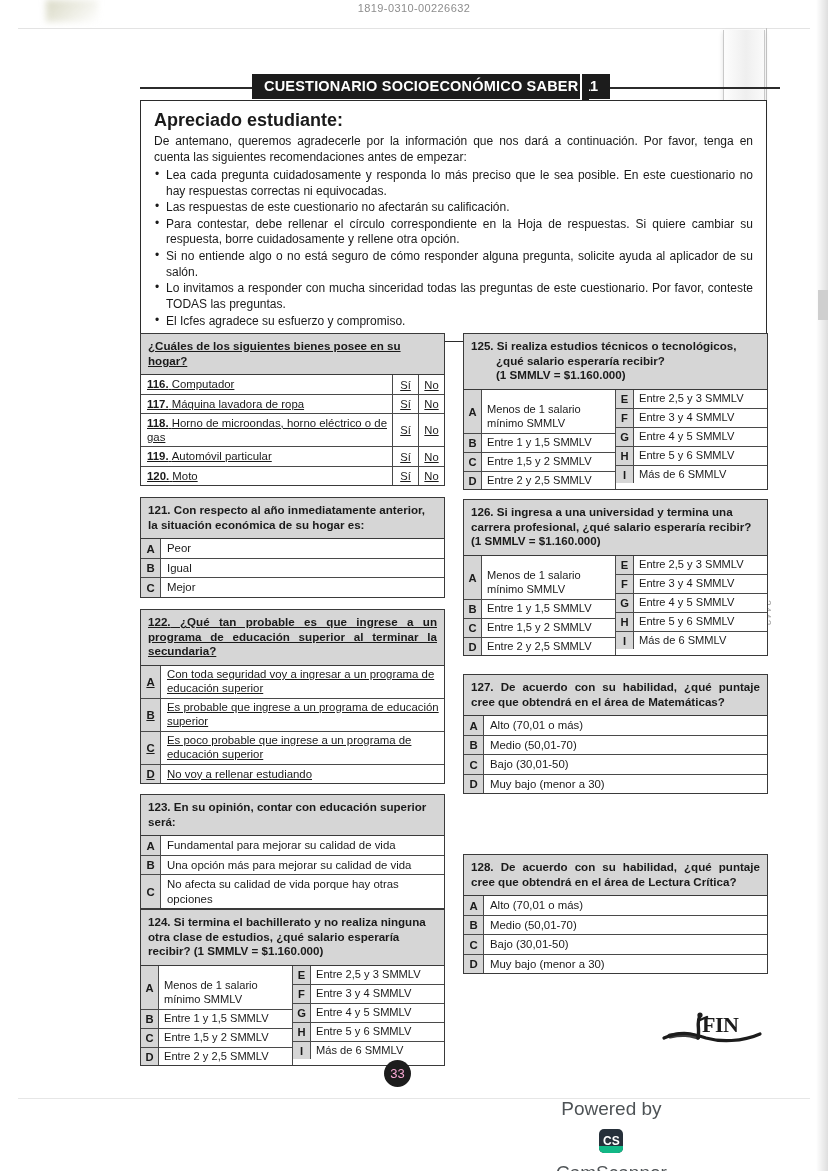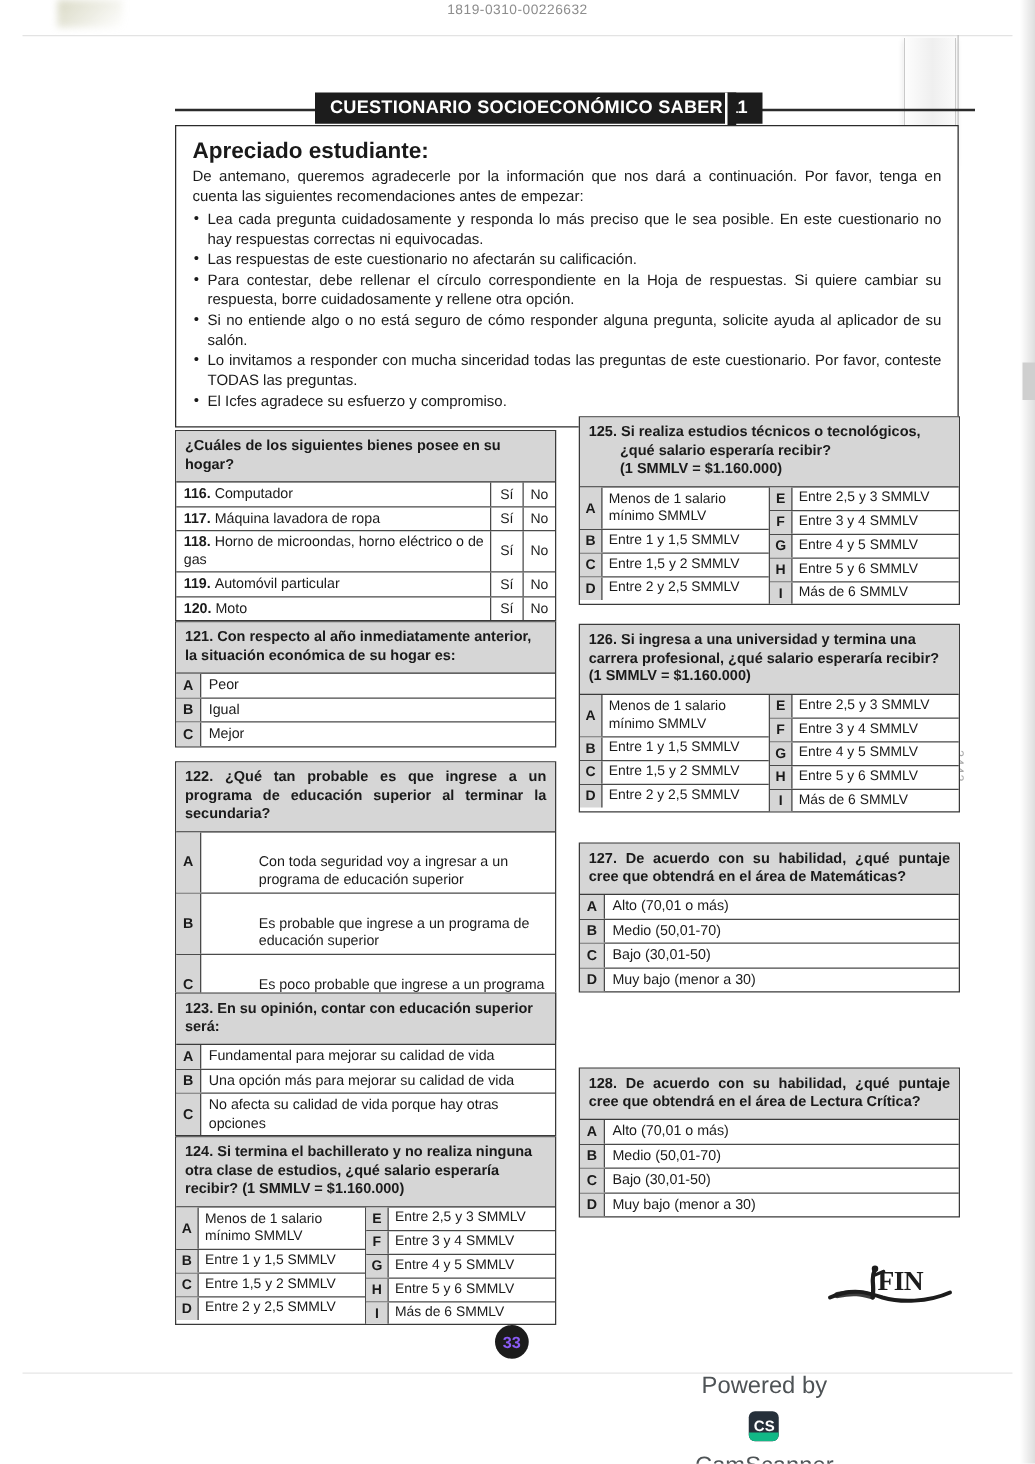--- a/index.html
+++ b/index.html
@@ -129,21 +129,21 @@
     background:#d6d6d6;
     font-size:11.4px; font-weight:bold;
     display:flex; align-items:center; justify-content:center;
     border-right:1px solid #4a4a4a;
   }
   .opt .txt {
     flex:1; padding:2px 5px 2px 6px;
     font-size:11.4px; line-height:1.27;
     display:flex; align-items:center;
   }
-  .opt .txt.two { line-height:1.22; display:block; padding-top:18px; padding-bottom:2px;margin-left:40px; }
+  .opt .txt.two { line-height:1.22; display:block; padding-top:2px; padding-bottom:2px; }
 
   
   .ynrow {
     display:flex; align-items:stretch;
     border-bottom:1px solid #4a4a4a; min-height:18px;
   }
   .ynrow:last-child { border-bottom:none; }
   .ynrow .qn {
     flex:1; padding:2px 4px 2px 6px; font-size:11.4px; line-height:1.25;
     display:flex; align-items:center;
@@ -170,28 +170,28 @@
     width:18px; flex:0 0 18px; background:#d6d6d6;
     font-size:11.2px; font-weight:bold;
     display:flex; align-items:center; justify-content:center;
     border-right:1px solid #4a4a4a;
   }
   .srow .txt {
     flex:1; padding:2px 3px 2px 5px; font-size:11.1px;
     line-height:1.25; display:flex; align-items:center;
   }
   .srow.tall { min-height:34px; }
-  .srow.tall .txt { display:block; padding-top:3px; }
+  .srow.tall .txt { display:block; padding-top:13px; }
 
   
   .page-badge {
-    position:absolute; top:1060px; left:396px;
+    position:absolute; top:1060px; left:384px;
     width:27px; height:27px; border-radius:50%;
-    background:#1c1c1c; color:#8b5cf6;
-    font-size:13px; font-weight:bold;
+    background:#1c1c1c; color:#f9a8d4;
+    font-size:13px; font-weight:normal;
     display:flex; align-items:center; justify-content:center;
   }
   .fin {
     position:absolute; top:1008px; left:660px;
     width:110px; height:44px;
   }
   .fin-text {
     position:absolute; left:42px; top:4px;
     font-size:22px; font-weight:bold; color:#1c1c1c;
     letter-spacing:-.5px; font-family:"Liberation Serif",serif;
@@ -239,21 +239,21 @@
   <ul>
     <li>Lea cada pregunta cuidadosamente y responda lo más preciso que le sea posible. En este cuestionario no hay respuestas correctas ni equivocadas.</li>
     <li>Las respuestas de este cuestionario no afectarán su calificación.</li>
     <li>Para contestar, debe rellenar el círculo correspondiente en la Hoja de respuestas. Si quiere cambiar su respuesta, borre cuidadosamente y rellene otra opción.</li>
     <li>Si no entiende algo o no está seguro de cómo responder alguna pregunta, solicite ayuda al aplicador de su salón.</li>
     <li>Lo invitamos a responder con mucha sinceridad todas las preguntas de este cuestionario. Por favor, conteste TODAS las preguntas.</li>
     <li>El Icfes agradece su esfuerzo y compromiso.</li>
   </ul>
 </div>
 
-<div class="col-left" style="top:344px;">
+<div class="col-left" style="top:333px;text-decoration:underline;">
   <div class="qbox">
     <div class="qhead">¿Cuáles de los siguientes bienes posee en su hogar?</div>
     <div class="ynrow">
       <div class="qn">
         <b>116.</b>&nbsp;<span>Computador</span>
       </div>
       <div class="yn">Sí</div>
       <div class="yn">No</div>
     </div>
     <div class="ynrow">
@@ -301,21 +301,21 @@
       <div class="ltr">B</div>
       <div class="txt">Igual</div>
     </div>
     <div class="opt">
       <div class="ltr">C</div>
       <div class="txt">Mejor</div>
     </div>
   </div>
 </div>
 
-<div class="col-left" style="top:609px;">
+<div class="col-left" style="top:609px;text-decoration:underline;">
   <div class="qbox">
     <div class="qhead justify">
       <span class="num">122.</span>
       <span>¿Qué tan probable es que ingrese a un programa de educación superior al terminar la secundaria?</span>
     </div>
     <div class="opt">
       <div class="ltr">A</div>
       <div class="txt two">Con toda seguridad voy a ingresar a un programa de educación superior</div>
     </div>
     <div class="opt">

